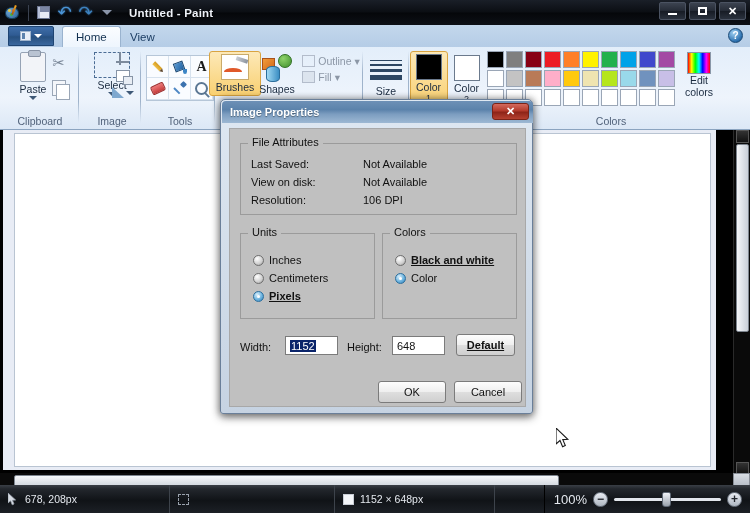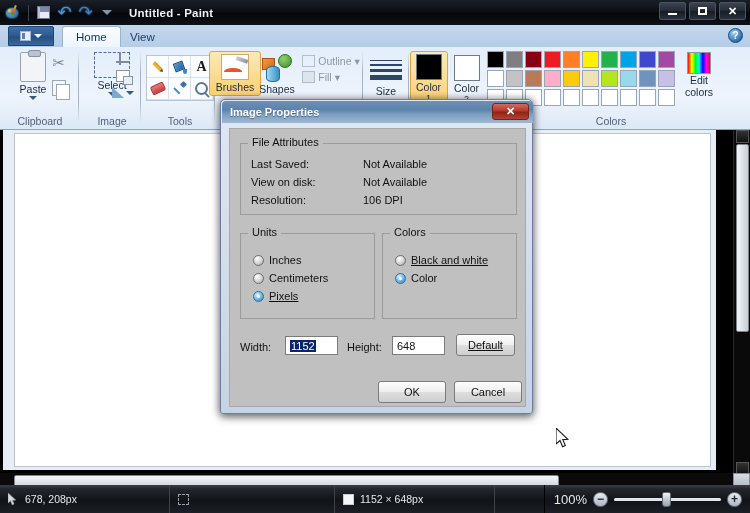--- a/index.html
+++ b/index.html
@@ -385,21 +385,21 @@
     border: 1px solid #6f6f6f; position: relative; flex: none;
   }
   .rdot.on {
     background: radial-gradient(circle at 35% 30%, #d8eefb, #6fb5e0 55%, #2a7bb5);
     border: 1px solid #2c6f9e;
   }
   .rdot.on::after {
     content: ""; position: absolute; left: 3px; top: 3px; width: 3px; height: 3px;
     border-radius: 50%; background: #ffffff;
   }
-  .ul { text-decoration: underline; }
+  .ul { text-decoration: underline; font-weight: bold; }
   .txtfield {
     background: #ffffff; border: 1px solid #7b7b7b;
     font-size: 11px; color: #111; padding: 2px 4px; height: 19px;
     display: flex; align-items: center;
   }
   .txtfield.sel .selnum { background: #0a246a; color: #fff; padding: 0 1px; }
   .dbtn {
     background: linear-gradient(to bottom, #fdfdfd 0%, #efefef 48%, #dedede 52%, #cfcfcf 100%);
     border: 1px solid #7b7b7b; border-radius: 3px;
     font-size: 11px; color: #111;

